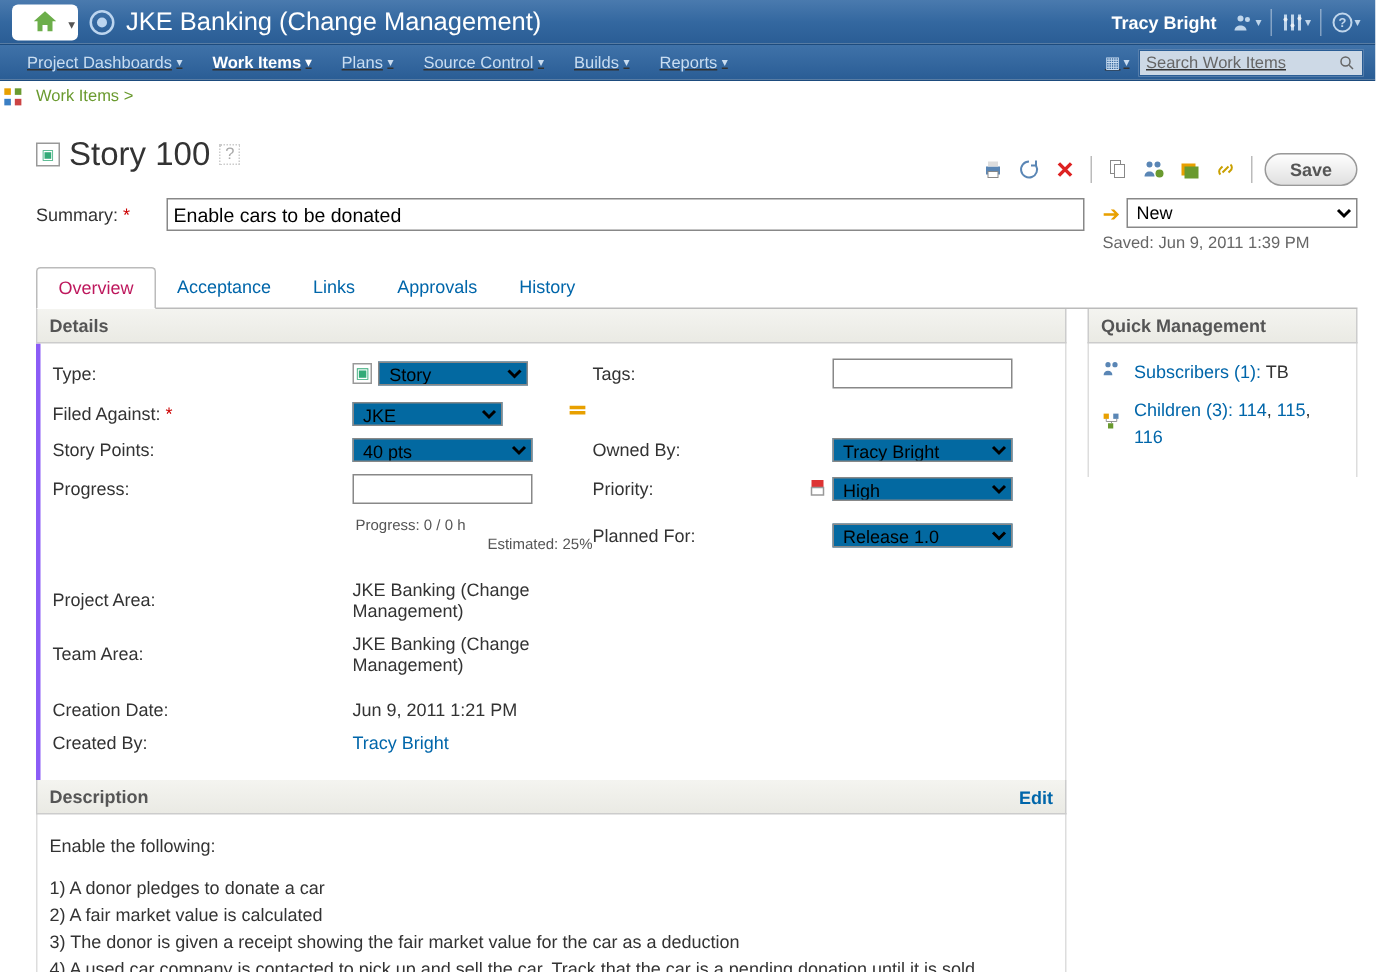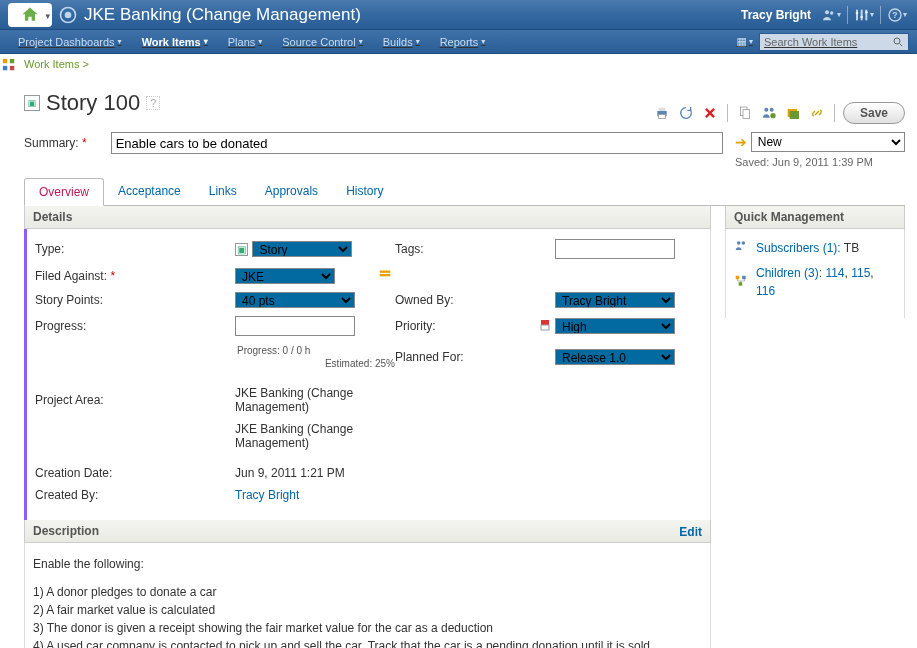--- a/index.html
+++ b/index.html
@@ -322,20 +322,21 @@
             <div class="lbl">Planned For:</div>
             <div></div>
             <div><select class="sel"><option>Release 1.0</option></select></div>
 
             <div class="lbl" style="padding-top:8px;">Project Area:</div>
             <div class="val" style="grid-column:2/4;padding-top:8px;">JKE Banking (Change Management)</div>
             <div></div>
               <div></div>
               <div></div>
 
+            <div class="lbl">Team Area:</div>
             <div class="val" style="grid-column:2/4;">JKE Banking (Change Management)</div>
             <div></div>
               <div></div>
               <div></div>
 
             <div class="lbl" style="padding-top:8px;">Creation Date:</div>
             <div class="val" style="grid-column:2/4;padding-top:8px;">Jun 9, 2011 1:21 PM</div>
             <div></div>
               <div></div>
               <div></div>

